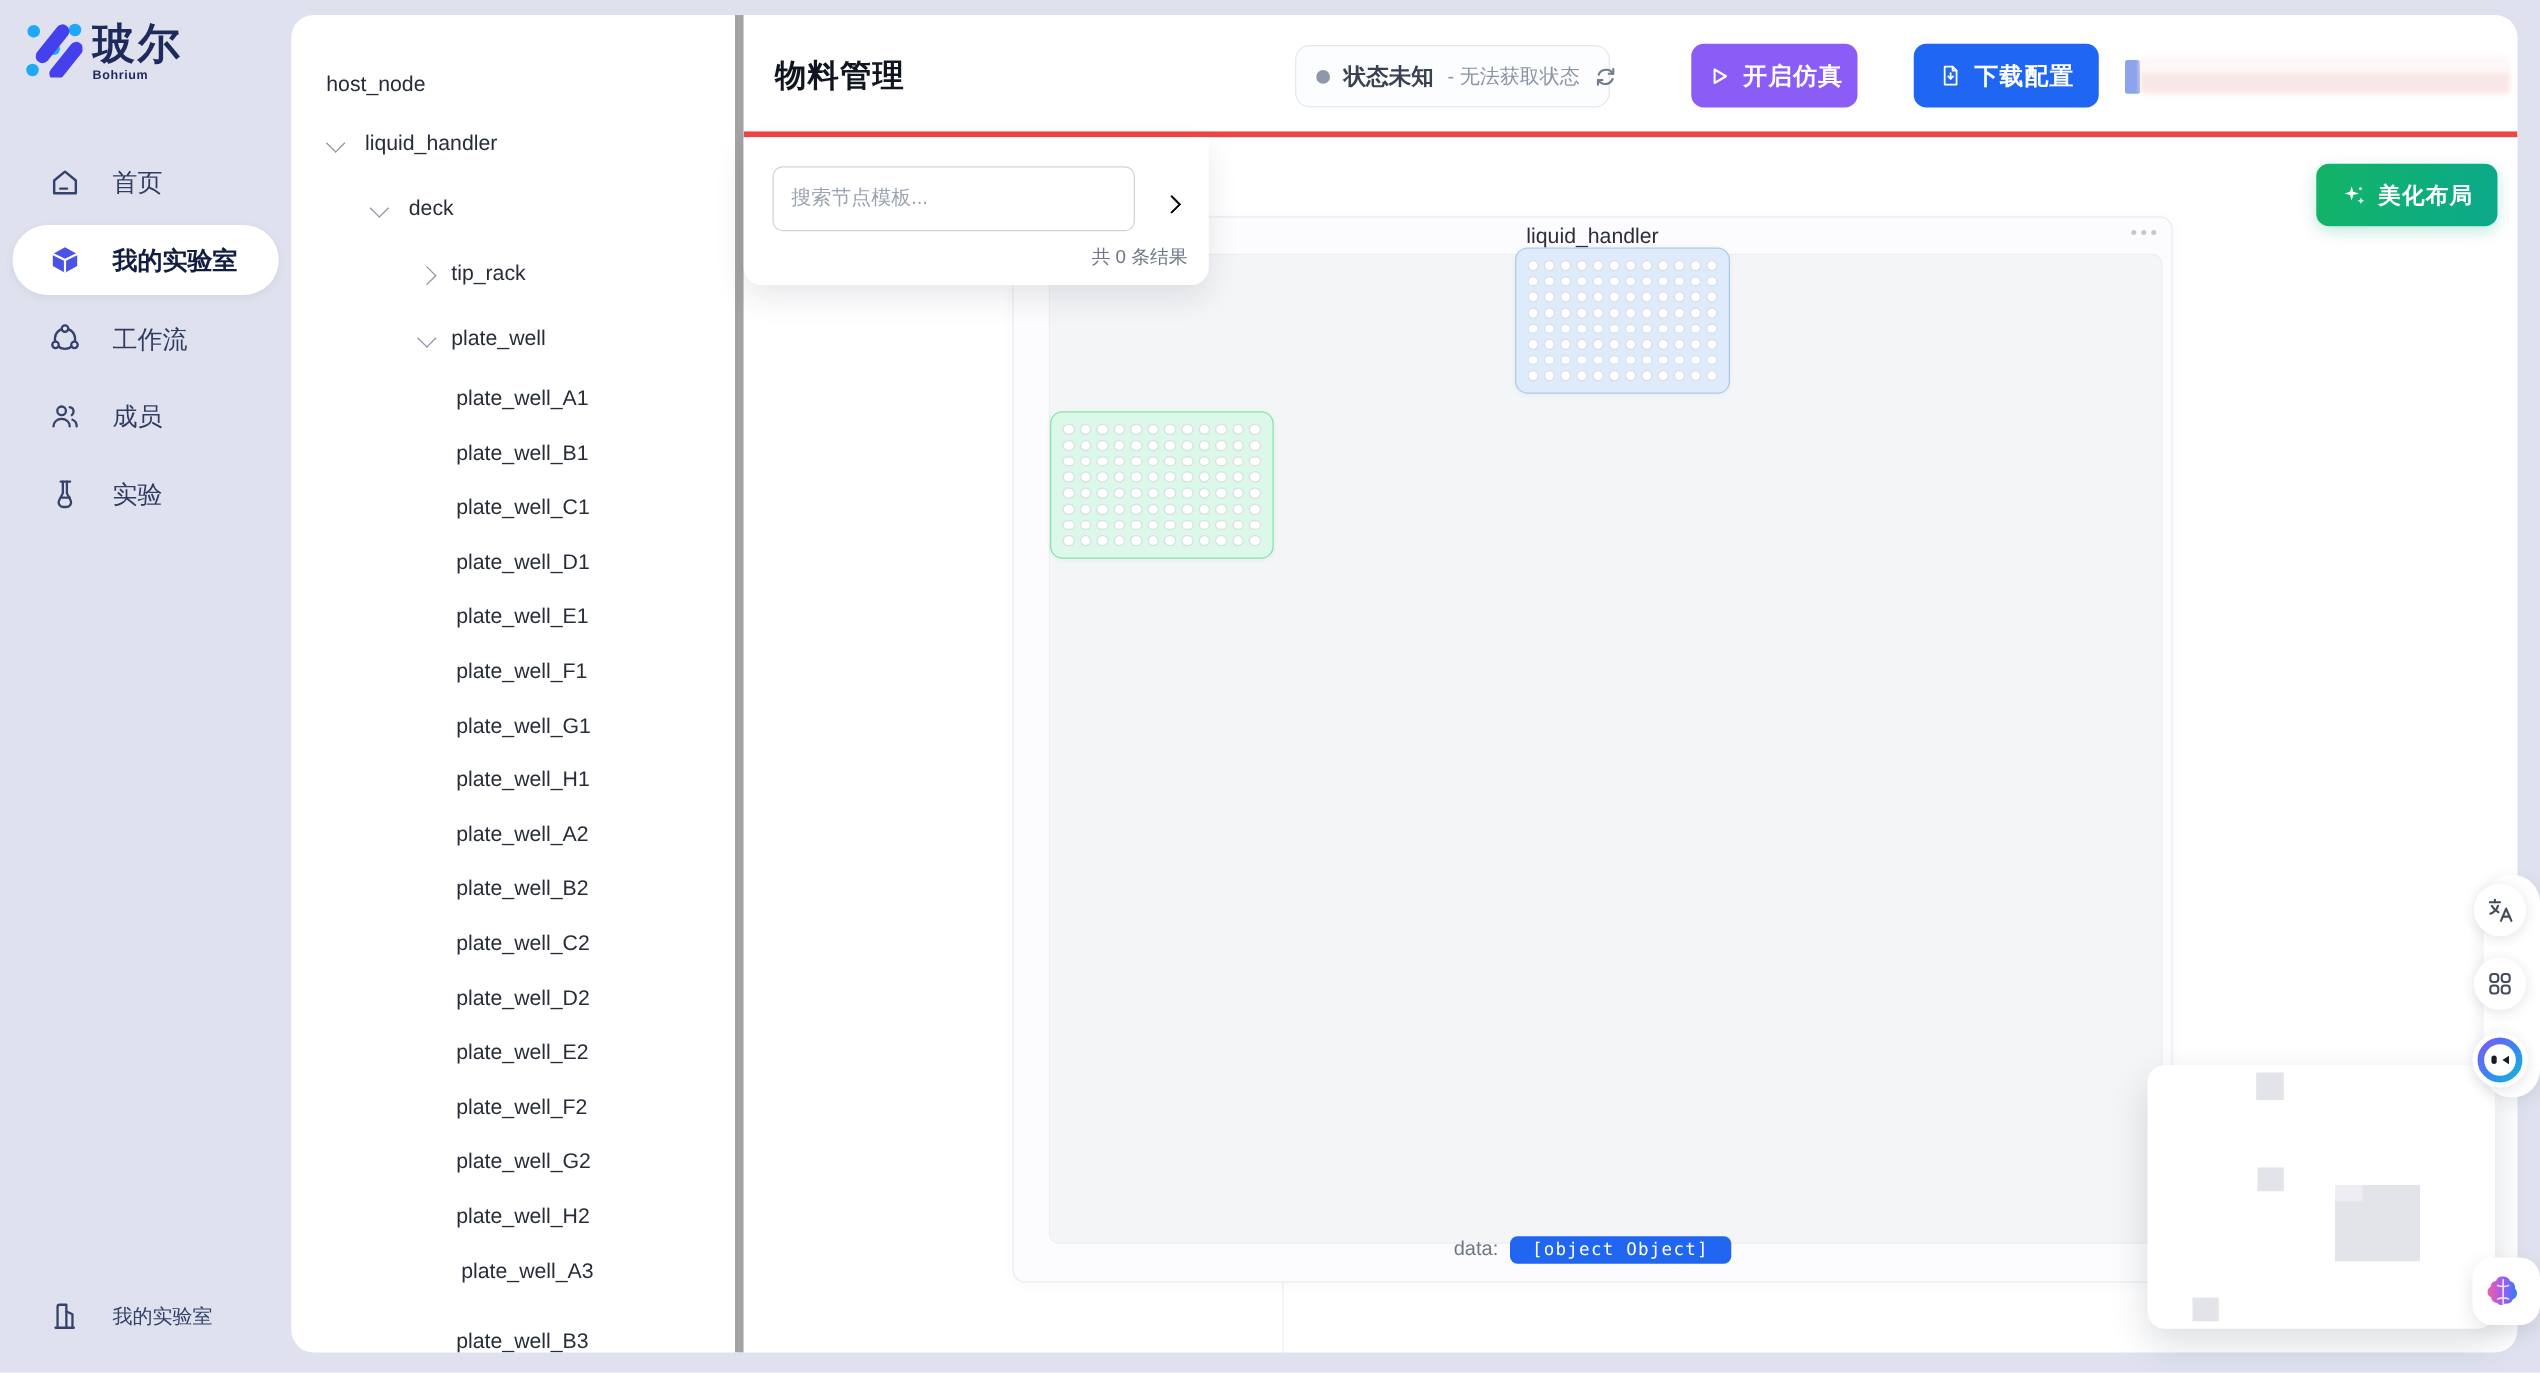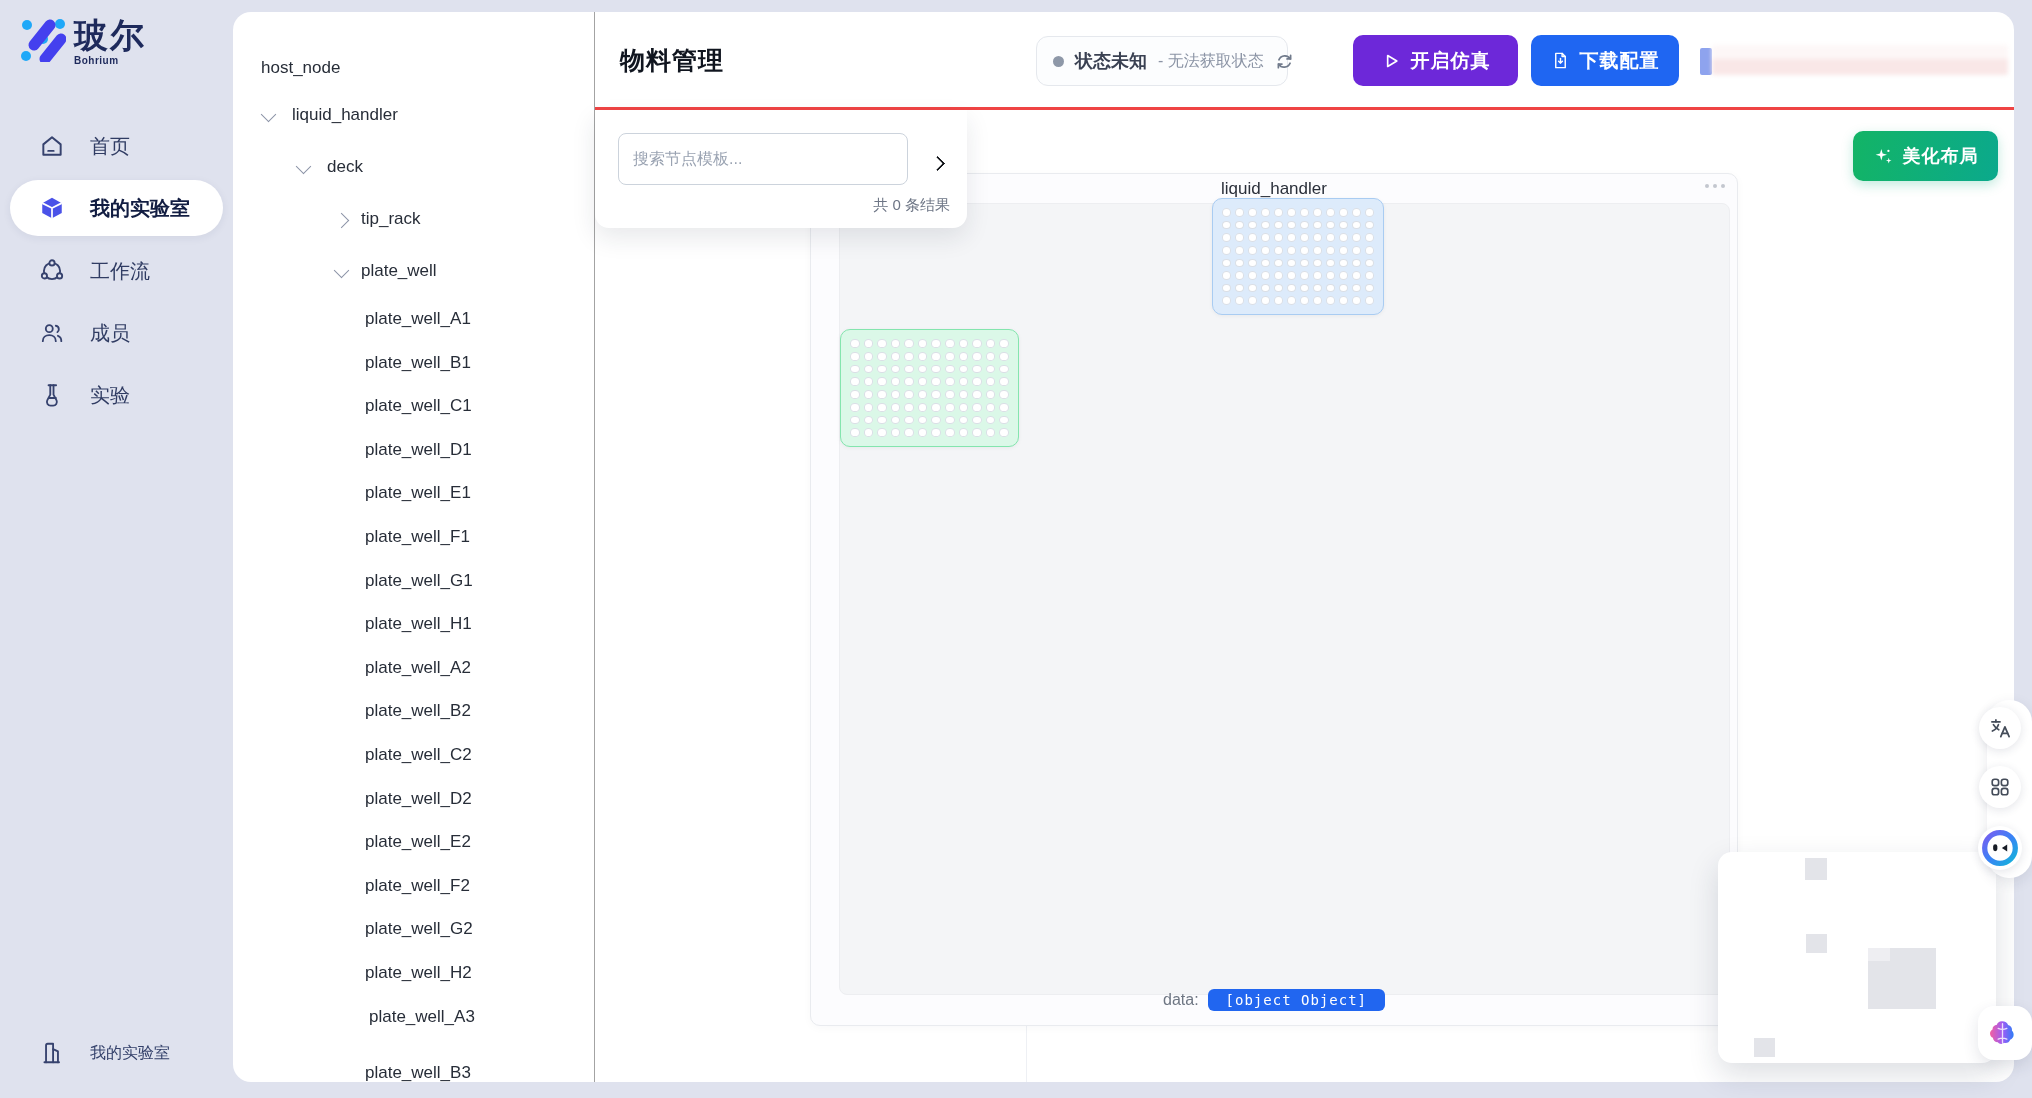--- a/index.html
+++ b/index.html
@@ -21,39 +21,39 @@
     color:#303c63;font-size:20px;cursor:pointer;gap:25px;
   }
   .side-item .nav-ico{width:26px;height:26px;color:#36426e;flex:0 0 26px;}
   .side-item.active{background:#ffffff;color:#121d42;font-weight:bold;box-shadow:0 2px 8px rgba(30,40,90,.07);}
   #side-footer{position:absolute;left:10px;top:1025px;width:213px;height:56px;border-radius:28px;
     display:flex;align-items:center;padding-left:29px;box-sizing:border-box;color:#33406a;font-size:16px;gap:25px;cursor:pointer;}
   #side-footer .nav-ico{width:26px;height:26px;color:#36426e;}
 
   
   #tree-panel{position:absolute;left:233px;top:12px;width:362px;height:1070px;background:#fff;
-    border-radius:18px 0 0 18px;border-right:1px solid #a3a3a3;overflow:hidden;box-sizing:border-box;}
+    border-radius:18px 0 0 18px;border-right:7px solid #a3a3a3;overflow:hidden;box-sizing:border-box;}
   .tree-row{position:absolute;height:28px;width:100%;cursor:pointer;}
   .tree-row .tlabel{position:absolute;top:2px;font-size:17px;color:#272d38;white-space:nowrap;}
   .chev{position:absolute;width:10px;height:10px;border-right:1.8px solid #8b93a7;border-bottom:1.8px solid #8b93a7;}
   .chev.down{transform:rotate(45deg);top:6px;}
   .chev.right{transform:rotate(-45deg);top:8px;}
 
   #main-header{position:absolute;left:595px;top:12px;width:1419px;height:98px;background:#fff;
-    border-radius:0 18px 0 0;border-bottom:3px solid #ef4444;box-sizing:border-box;}
+    border-radius:0 18px 0 0;border-bottom:5px solid #ef4444;box-sizing:border-box;}
   #page-title{position:absolute;left:25px;top:32px;font-size:25px;font-weight:bold;color:#10151f;letter-spacing:1px;}
   #status-pill{position:absolute;left:441px;top:24px;width:252px;height:50px;border:1px solid #e5e8ed;background:#fcfdfe;
     border-radius:12px;display:flex;align-items:center;padding:0 16px;box-sizing:border-box;gap:11px;}
   #status-dot{width:11px;height:11px;border-radius:50%;background:#8e98a8;flex:0 0 11px;}
   #status-label{font-size:18px;font-weight:bold;color:#3a4152;white-space:nowrap;}
   #status-detail{font-size:16px;color:#8b94a5;white-space:nowrap;}
   #status-refresh{margin-left:auto;width:19px;height:19px;color:#717b8c;cursor:pointer;}
   .hdr-btn{position:absolute;top:23px;height:51px;border-radius:10px;display:flex;align-items:center;justify-content:center;
     gap:10px;color:#fff;font-size:19px;font-weight:bold;cursor:pointer;letter-spacing:1px;}
-  #btn-simulate{left:758px;width:165px;background:#6d28d9;}
+  #btn-simulate{left:758px;width:133px;background:#8b5cf6;}
   #btn-download{left:936px;width:148px;background:#1f66f2;}
   #redact-blue{position:absolute;left:1105px;top:36px;width:12px;height:27px;background:#8ea3ee;border-radius:2px;}
   #redact-pink{position:absolute;left:1117px;top:33px;width:296px;height:30px;border-radius:3px;
     background:linear-gradient(#fdf7f7 46%,#f9e7e7 46%);filter:blur(2px);}
 
   
   #canvas{position:absolute;left:595px;top:110px;width:1419px;height:972px;background:#fff;border-radius:0 0 18px 0;}
   #search-card{position:absolute;left:0;top:0;width:372px;height:118px;background:#fff;border-radius:0 0 14px 14px;
     box-shadow:0 10px 24px rgba(25,35,60,.10);z-index:30;}
   #search-input{position:absolute;left:23px;top:23px;width:290px;height:52px;box-sizing:border-box;

